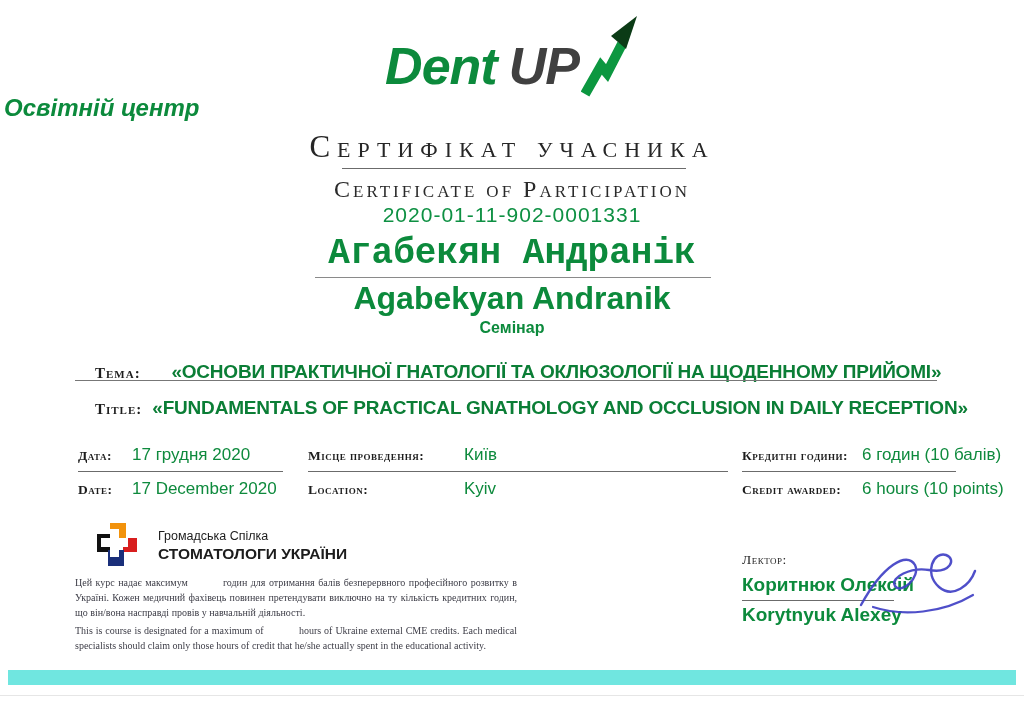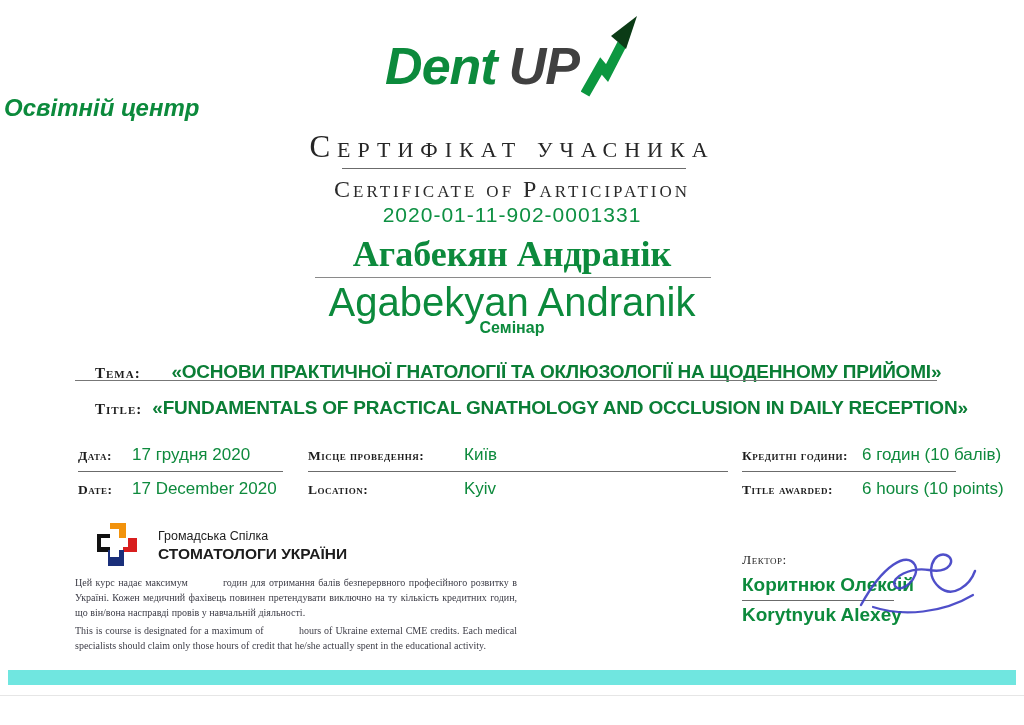--- a/index.html
+++ b/index.html
@@ -22,24 +22,24 @@
   .title-uk{position:absolute;top:129px;left:0;right:0;text-align:center;
     font-variant:small-caps;font-size:31px;letter-spacing:7px;color:#262626;font-weight:400;}
   .rule{position:absolute;height:1px;background:#6b6b6b;}
   .rule-title{top:168px;left:342px;width:344px;}
   .title-en{position:absolute;top:176px;left:0;right:0;text-align:center;
     font-variant:small-caps;font-size:24px;letter-spacing:3px;color:#2a2a2a;font-weight:400;}
   .cert-number{position:absolute;top:203px;left:0;right:0;text-align:center;
     font-family:"Liberation Sans",sans-serif;font-size:21px;color:#0e9043;letter-spacing:1px;}
   
   .name-uk{position:absolute;top:233px;left:0;right:0;text-align:center;
-    font-family:Liberation Serif, serif;font-weight:bold;font-size:36px;color:#0c8a3c;}
+    font-family:Liberation Mono, monospace;font-weight:bold;font-size:36px;color:#0c8a3c;}
   .rule-name{top:277px;left:315px;width:396px;background:#8a8a8a;}
   .name-en{position:absolute;top:280px;left:0;right:0;text-align:center;
-    font-family:"Liberation Sans",sans-serif;font-weight:normal;font-size:40px;color:#0c8a3c;}
+    font-family:"Liberation Sans",sans-serif;font-weight:bold;font-size:32px;color:#0c8a3c;}
   .event-type{position:absolute;top:319px;left:0;right:0;text-align:center;
     font-family:"Liberation Sans",sans-serif;font-weight:bold;font-size:16px;color:#0c8a3c;}
   
   .topic-row{position:absolute;left:95px;right:62px;display:flex;align-items:baseline;gap:10px;}
   .topic-row1{top:350px;}
   .rule-topic{top:380px;left:75px;width:862px;background:#777;}
   .topic-row2{top:386px;}
   .t-label{font-variant:small-caps;font-weight:bold;font-size:15px;color:#1d1d1d;letter-spacing:1px;white-space:nowrap;margin-top:15px;}
   .t-value{flex:1;text-align:center;font-family:"Liberation Sans",sans-serif;font-weight:bold;
     font-size:19px;color:#0b7e36;letter-spacing:-0.2px;white-space:nowrap;}
@@ -135,21 +135,21 @@
     </div>
   </div>
 
   <div class="detail col-credit">
     <div class="d-row">
       <span class="d-label">Кредитні години:</span>
       <span class="d-value">6 годин (10 балів)</span>
     </div>
     <div class="d-rule"></div>
     <div class="d-row">
-      <span class="d-label">Title awarded:</span>
+      <span class="d-label">Credit awarded:</span>
       <span class="d-value">6 hours (10 points)</span>
     </div>
   </div>
 
   <div class="union">
     <svg width="44" height="46" viewBox="0 0 44 46">
       <rect x="13" y="0" width="16" height="16" fill="#f2920c"></rect>
       <rect x="0" y="11" width="18" height="18" fill="#111111"></rect>
       <rect x="26" y="15" width="14" height="14" fill="#d81e1e"></rect>
       <rect x="11" y="27" width="16" height="16" fill="#1a2f7a"></rect>

